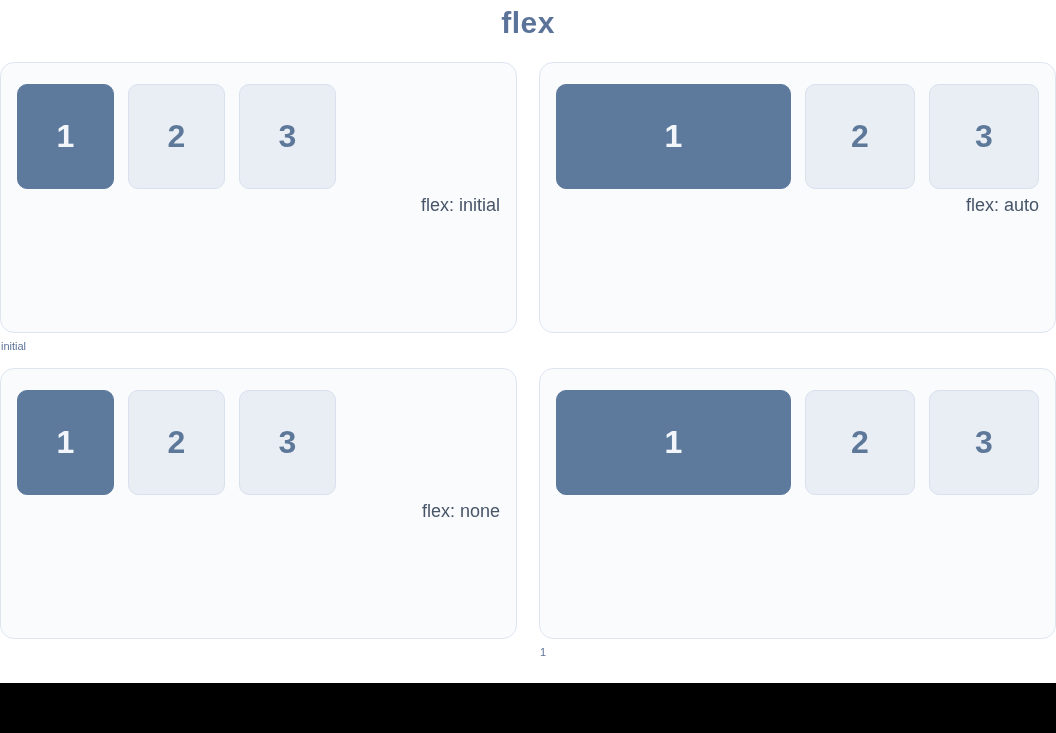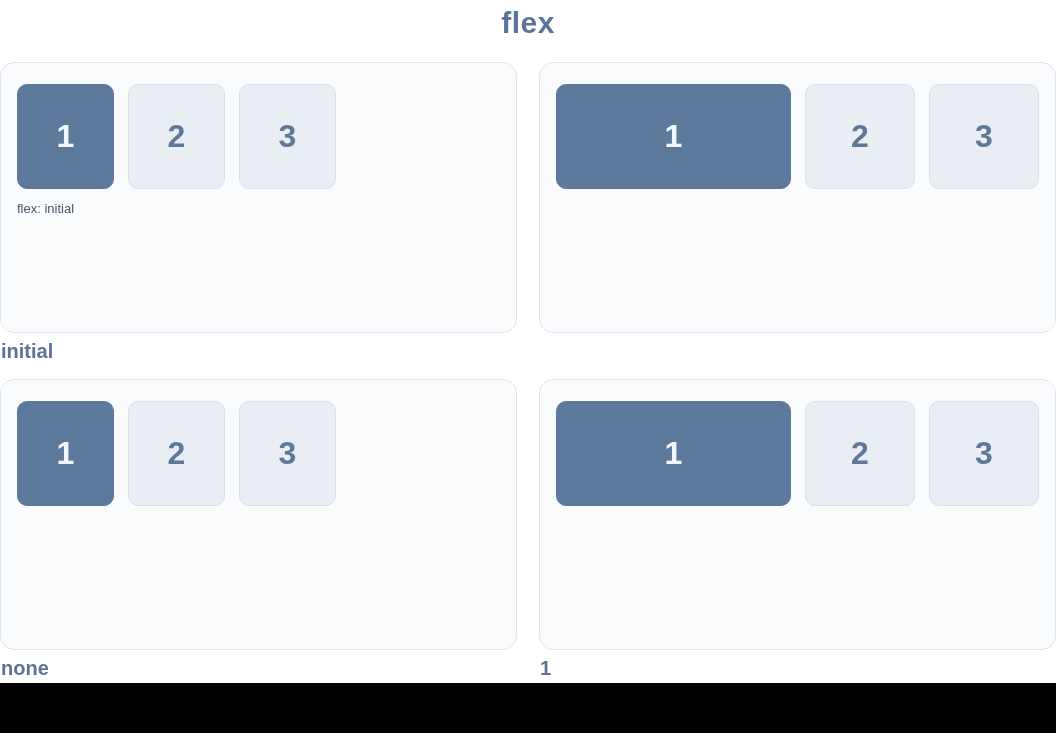--- a/index.html
+++ b/index.html
@@ -71,29 +71,30 @@
   }
   .demo-fixed .item { width: 97px; }
   .demo-grow  .item { width: 110px; }
   .item.item-first {
     background: var(--item1-bg);
     border-color: var(--item1-bg);
     color: var(--item1-text);
   }
   .demo-grow .item-first { flex: 1 1 auto; }
   .flex-label {
-    margin-top: 12px;
-    font-size: 13px;
+    margin-top: 6px;
+    font-size: 18px;
     font-weight: 500;
     color: var(--css-label);
+    text-align: right;
   }
   .panel-name {
     margin: 7px 0 16px 1px;
-    font-size: 20px;
-    font-weight: 700;
+    font-size: 11px;
+    font-weight: 400;
     color: var(--name-color);
   }
   .footer-void {
     width: 1056px;
     height: 50px;
     background: var(--void-bg);
   }
 </style>
 </head>
 <body>
@@ -116,32 +117,33 @@
       <div class="panel-name">initial</div>
     </section>
 
     <section class="panel-block">
       <div class="panel demo-grow">
         <div class="row">
           <div class="item item-first">1</div>
           <div class="item">2</div>
           <div class="item">3</div>
         </div>
+        <div class="flex-label">flex: auto</div>
       </div>
     </section>
 
     <section class="panel-block">
       <div class="panel demo-fixed">
         <div class="row">
           <div class="item item-first">1</div>
           <div class="item">2</div>
           <div class="item">3</div>
         </div>
+        <div class="flex-label">flex: none</div>
       </div>
-      <div class="panel-name">none</div>
     </section>
 
     <section class="panel-block">
       <div class="panel demo-grow">
         <div class="row">
           <div class="item item-first">1</div>
           <div class="item">2</div>
           <div class="item">3</div>
         </div>
       </div>

